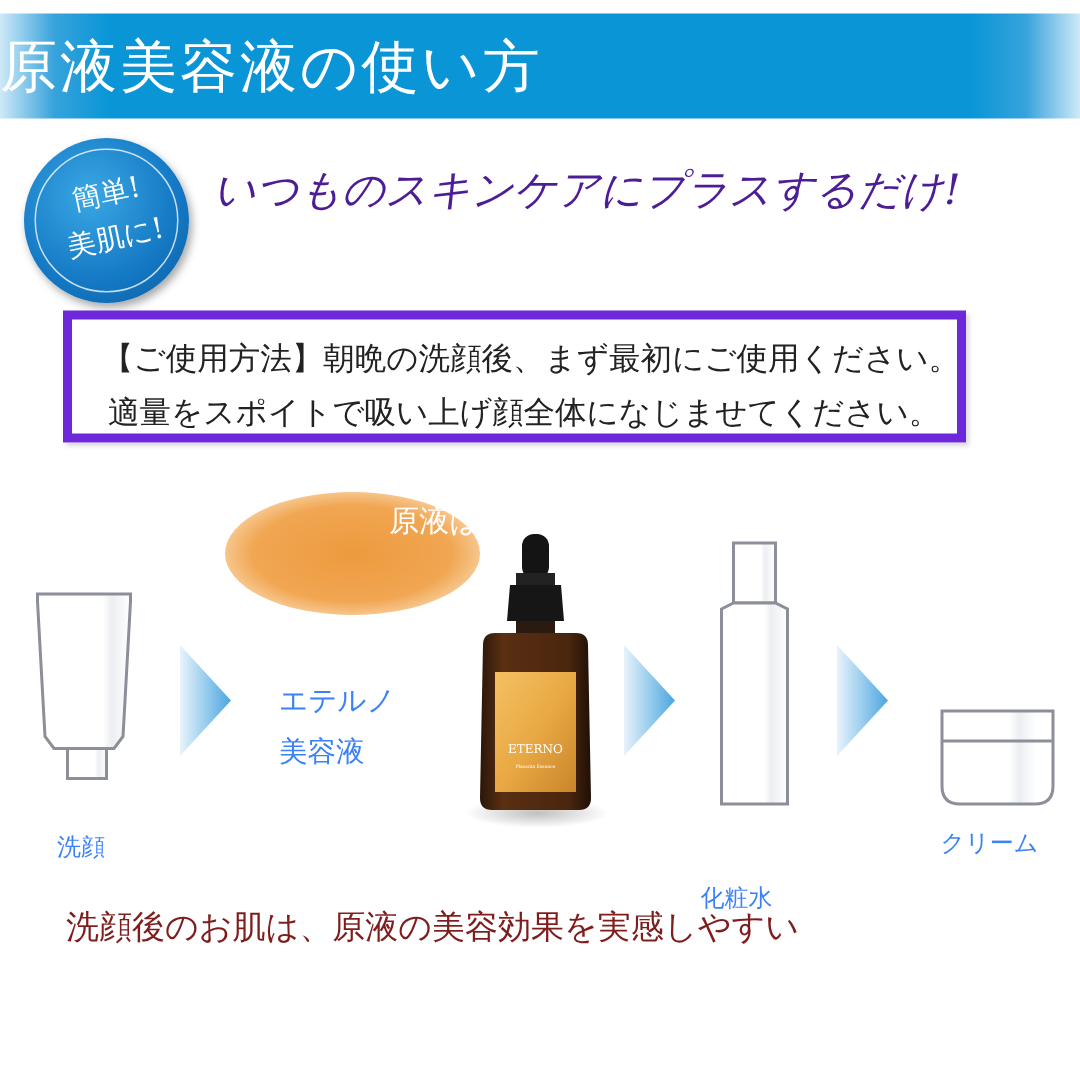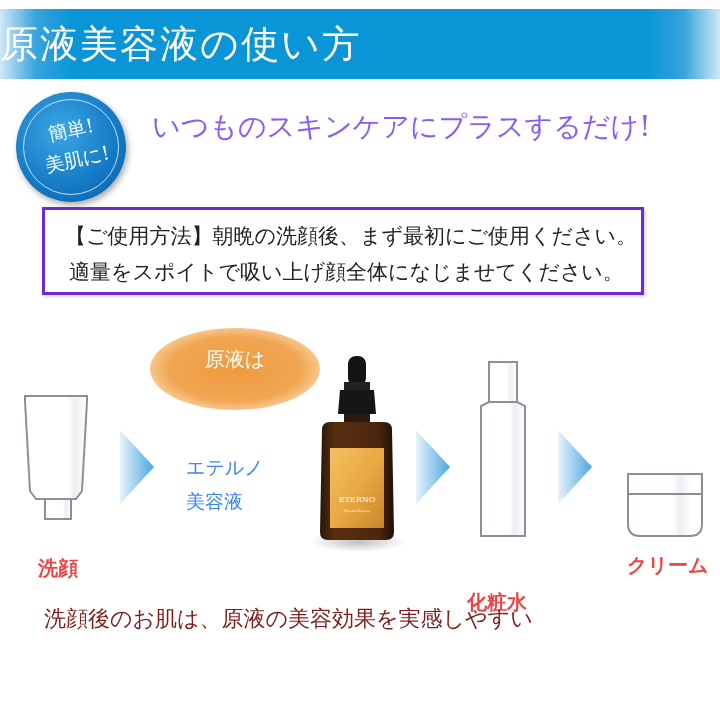--- a/index.html
+++ b/index.html
@@ -5,30 +5,30 @@
   html,body{margin:0;padding:0;background:#fff;}
   body{width:720px;height:720px;position:relative;overflow:hidden;font-family:"DejaVu Sans","Liberation Sans",sans-serif;color:#222;}
   .banner{position:absolute;left:0;top:9px;width:720px;height:70px;
     background:linear-gradient(to right,#cfe9f7 0%,#37a3dc 5%,#0a96d6 10%,#0a96d6 90%,#37a3dc 95%,#cfe9f7 100%);}
   .banner-title{position:absolute;left:0;right:0;top:10px;text-align:left;color:#fff;font-family:"DejaVu Serif","Liberation Serif",serif;font-size:38px;letter-spacing:2px;line-height:50px;}
   .badge{position:absolute;left:16px;top:92px;width:110px;height:110px;border-radius:50%;
     background:radial-gradient(circle at 40% 35%,#3aa8e4 0%,#1478c4 60%,#0b5c9e 100%);
     box-shadow:2px 3px 6px rgba(0,0,0,0.35);}
   .badge-ring{position:absolute;left:7px;top:7px;right:7px;bottom:7px;border-radius:50%;border:1.5px solid rgba(255,255,255,0.75);}
   .badge-text{position:absolute;left:18px;top:22px;width:80px;color:#fff;font-family:"DejaVu Serif","Liberation Serif",serif;font-size:19px;line-height:30px;transform:rotate(-12deg);text-align:center;}
-  .tagline{position:absolute;left:152px;top:108px;color:#8b5cf6;font-family:"DejaVu Serif","Liberation Serif",serif;font-size:28px;letter-spacing:0px;}
-  .usage-box{position:absolute;left:42px;top:207px;width:602px;height:88px;border:3px solid #6d28d9;box-sizing:border-box;box-shadow:2px 2px 3px rgba(0,0,0,0.15);}
+  .tagline{position:absolute;left:142px;top:108px;color:#4c1d95;font-family:"DejaVu Serif","Liberation Serif",serif;font-size:28px;letter-spacing:0px;font-style:italic;}
+  .usage-box{position:absolute;left:42px;top:207px;width:602px;height:88px;border:6px solid #6d28d9;box-sizing:border-box;box-shadow:2px 2px 3px rgba(0,0,0,0.15);}
   .usage-line{position:absolute;left:20px;font-size:21px;color:#222;white-space:nowrap;}
   .usage-line.l1{top:12px;}
   .usage-line.l2{top:48px;left:24px;}
-  .step-label{position:absolute;font-size:20px;color:#ef4444;white-space:nowrap;font-weight:bold;}
+  .step-label{position:absolute;font-size:16px;color:#3b82f6;white-space:nowrap;}
   .arrow{position:absolute;width:34px;height:74px;}
   .bubble{position:absolute;left:150px;top:328px;width:170px;height:82px;border-radius:50%;
     background:radial-gradient(ellipse at center,#ee9a3e 0%,#f1a652 55%,rgba(246,190,120,0.6) 80%,rgba(255,255,255,0) 100%);}
-  .bubble-text{position:absolute;left:0;right:0;top:16px;text-align:center;color:#fff;font-family:"DejaVu Serif","Liberation Serif",serif;font-size:20px;line-height:30px;}
+  .bubble-text{position:absolute;left:0;right:0;top:4px;text-align:right;color:#fff;font-family:"DejaVu Serif","Liberation Serif",serif;font-size:20px;line-height:30px;}
   .product-name{position:absolute;left:186px;top:450px;color:#3b82f6;font-size:19px;line-height:34px;}
   .desc{position:absolute;left:44px;top:600px;font-size:22px;line-height:38px;color:#7f1d1d;white-space:nowrap;}
 </style>
 </head>
 <body>
 
 <div class="banner">
   <div class="banner-title">原液美容液の使い方</div>
 </div>
 

